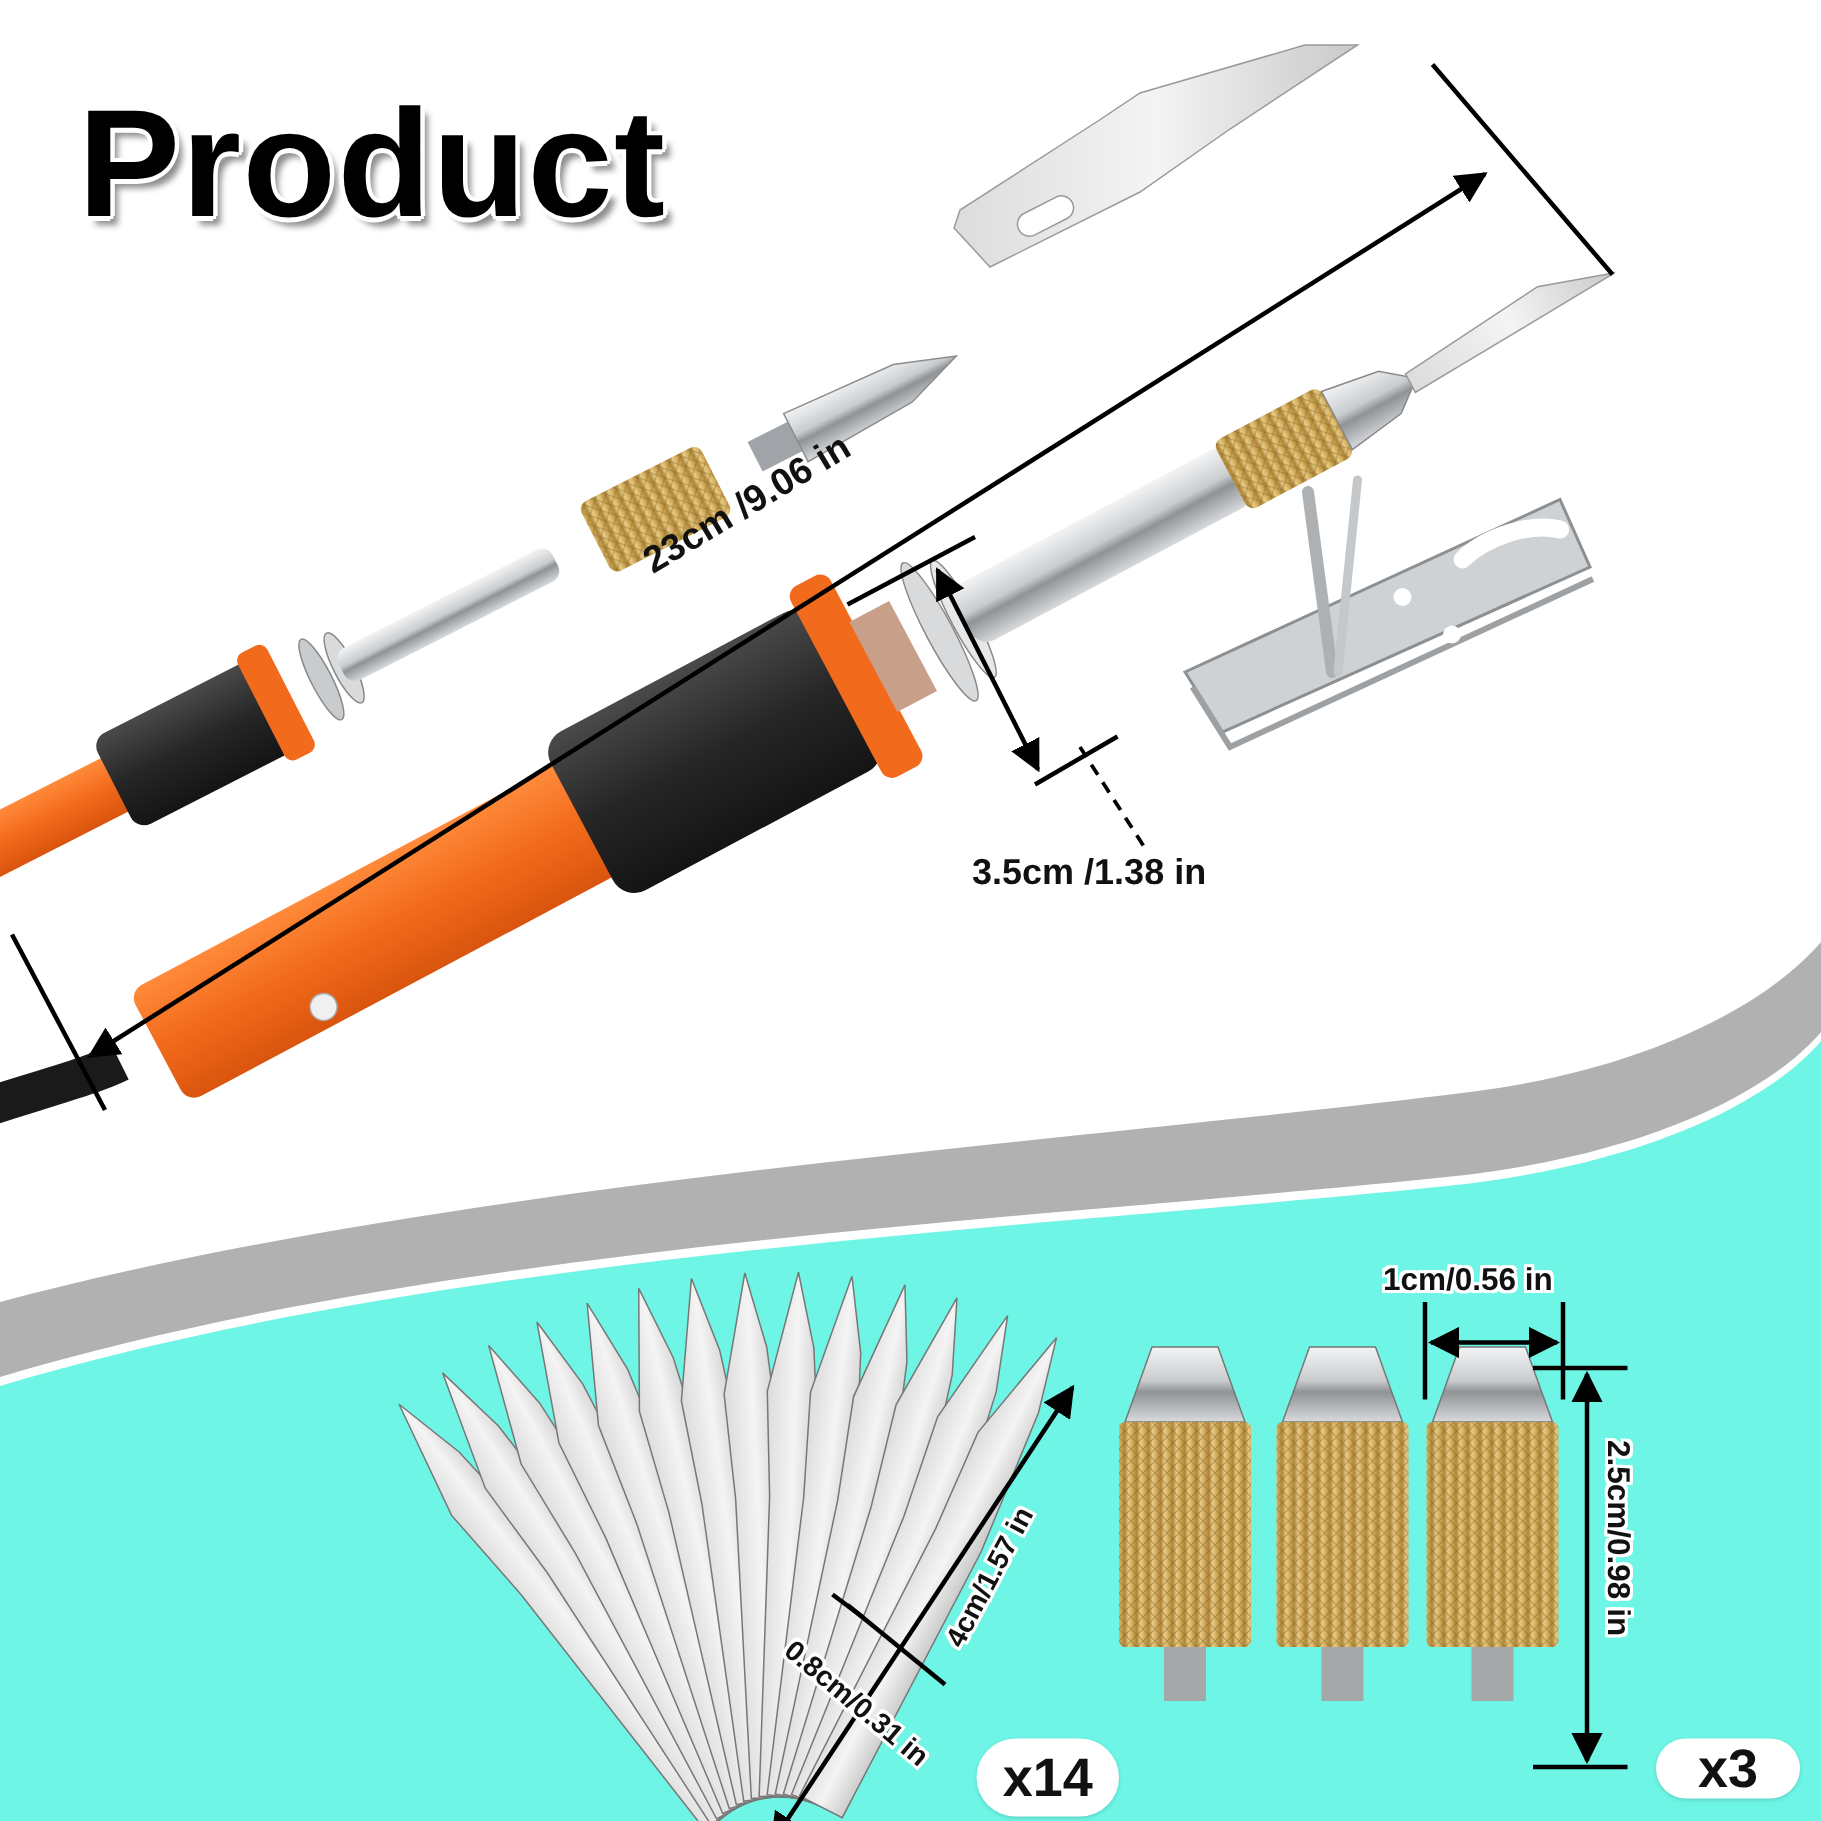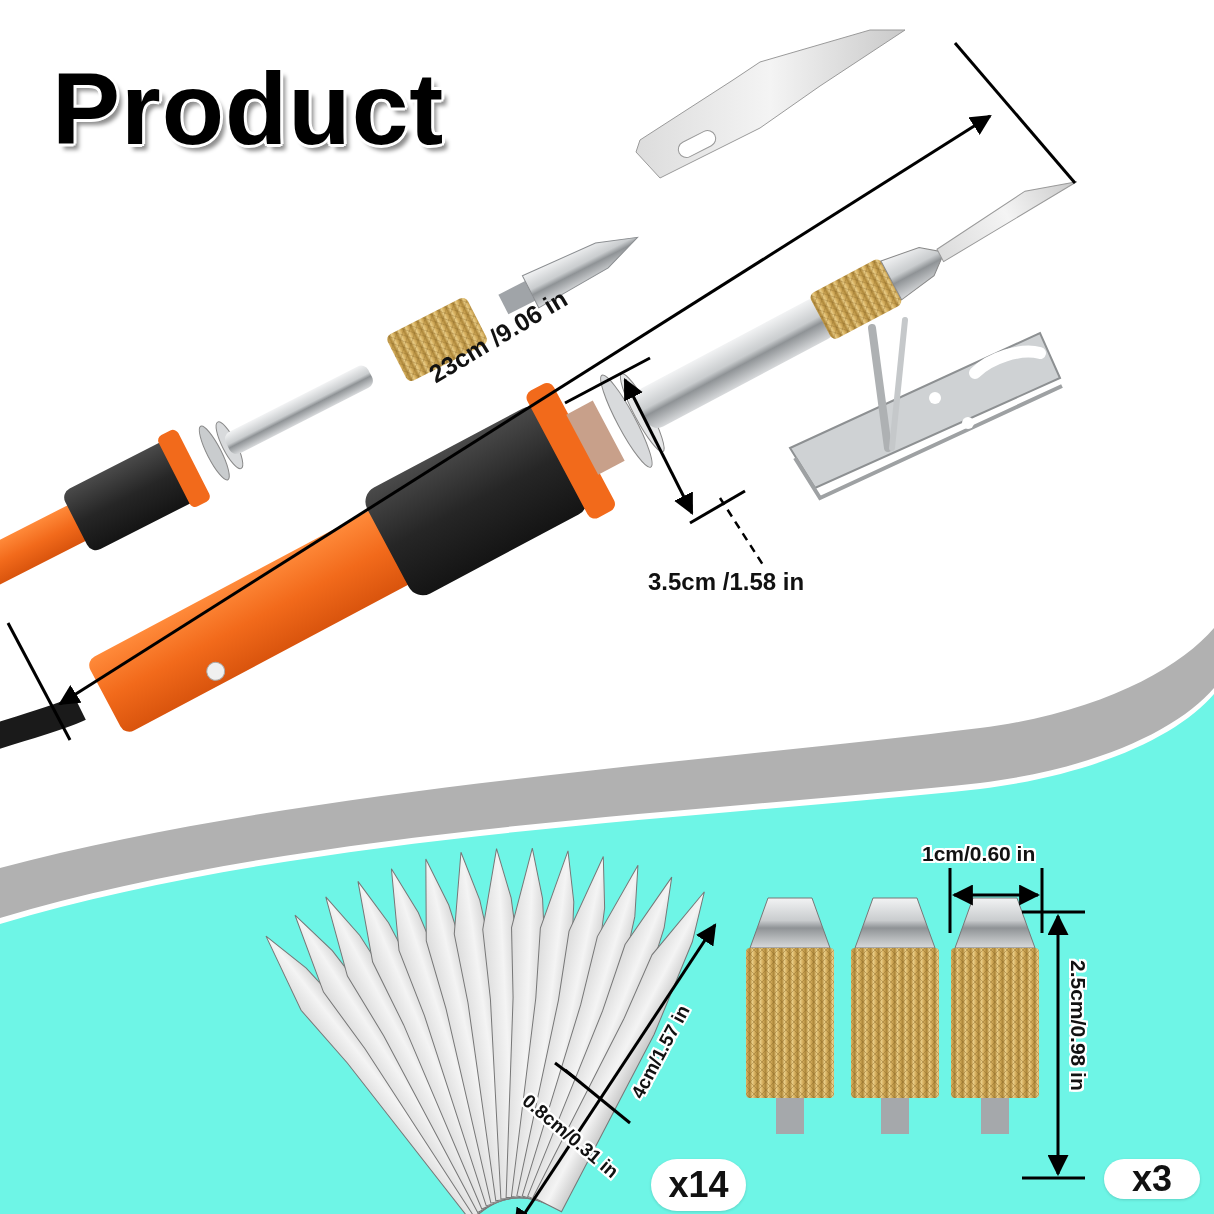--- a/index.html
+++ b/index.html
@@ -198,22 +198,22 @@
       <line x1="954" y1="867" x2="1038" y2="867" marker-start="url(#arr)" marker-end="url(#arr)"></line>
       <line x1="1022" y1="884" x2="1085" y2="884"></line>
       <line x1="1022" y1="1150" x2="1085" y2="1150"></line>
       <line x1="1058" y1="888" x2="1058" y2="1146" marker-start="url(#arr)" marker-end="url(#arr)"></line>
     </g>
   </svg>
 
   <div class="title l1">Product</div>
 
   <div class="dim" style="left:424px; top:336px; font-size:25px; transform: rotate(-31deg); transform-origin: left top;">23cm /9.06 in</div>
-  <div class="dim" style="left:648px; top:540px; font-size:24px;">3.5cm /1.58 in</div>
-  <div class="dim halo" style="left:922px; top:814px; font-size:21px;">1cm/0.60 in</div>
+  <div class="dim" style="left:648px; top:540px; font-size:24px;">3.5cm /1.38 in</div>
+  <div class="dim halo" style="left:922px; top:814px; font-size:21px;">1cm/0.56 in</div>
   <div class="dim halo" style="left:1090px; top:932px; font-size:21px; transform: rotate(90deg); transform-origin: left top;">2.5cm/0.98 in</div>
   <div class="dim halo" style="left:627px; top:1064px; font-size:19px; transform: rotate(-62deg); transform-origin: left top;">4cm/1.57 in</div>
   <div class="dim halo" style="left:532px; top:1062px; font-size:19px; transform: rotate(40deg); transform-origin: left top;">0.8cm/0.31 in</div>
 
   <div class="badge" style="left:651px; top:1131px; width:95px; height:52px;">
     <span>x14</span>
   </div>
   <div class="badge" style="left:1104px; top:1131px; width:96px; height:40px;">
     <span>x3</span>
   </div>

